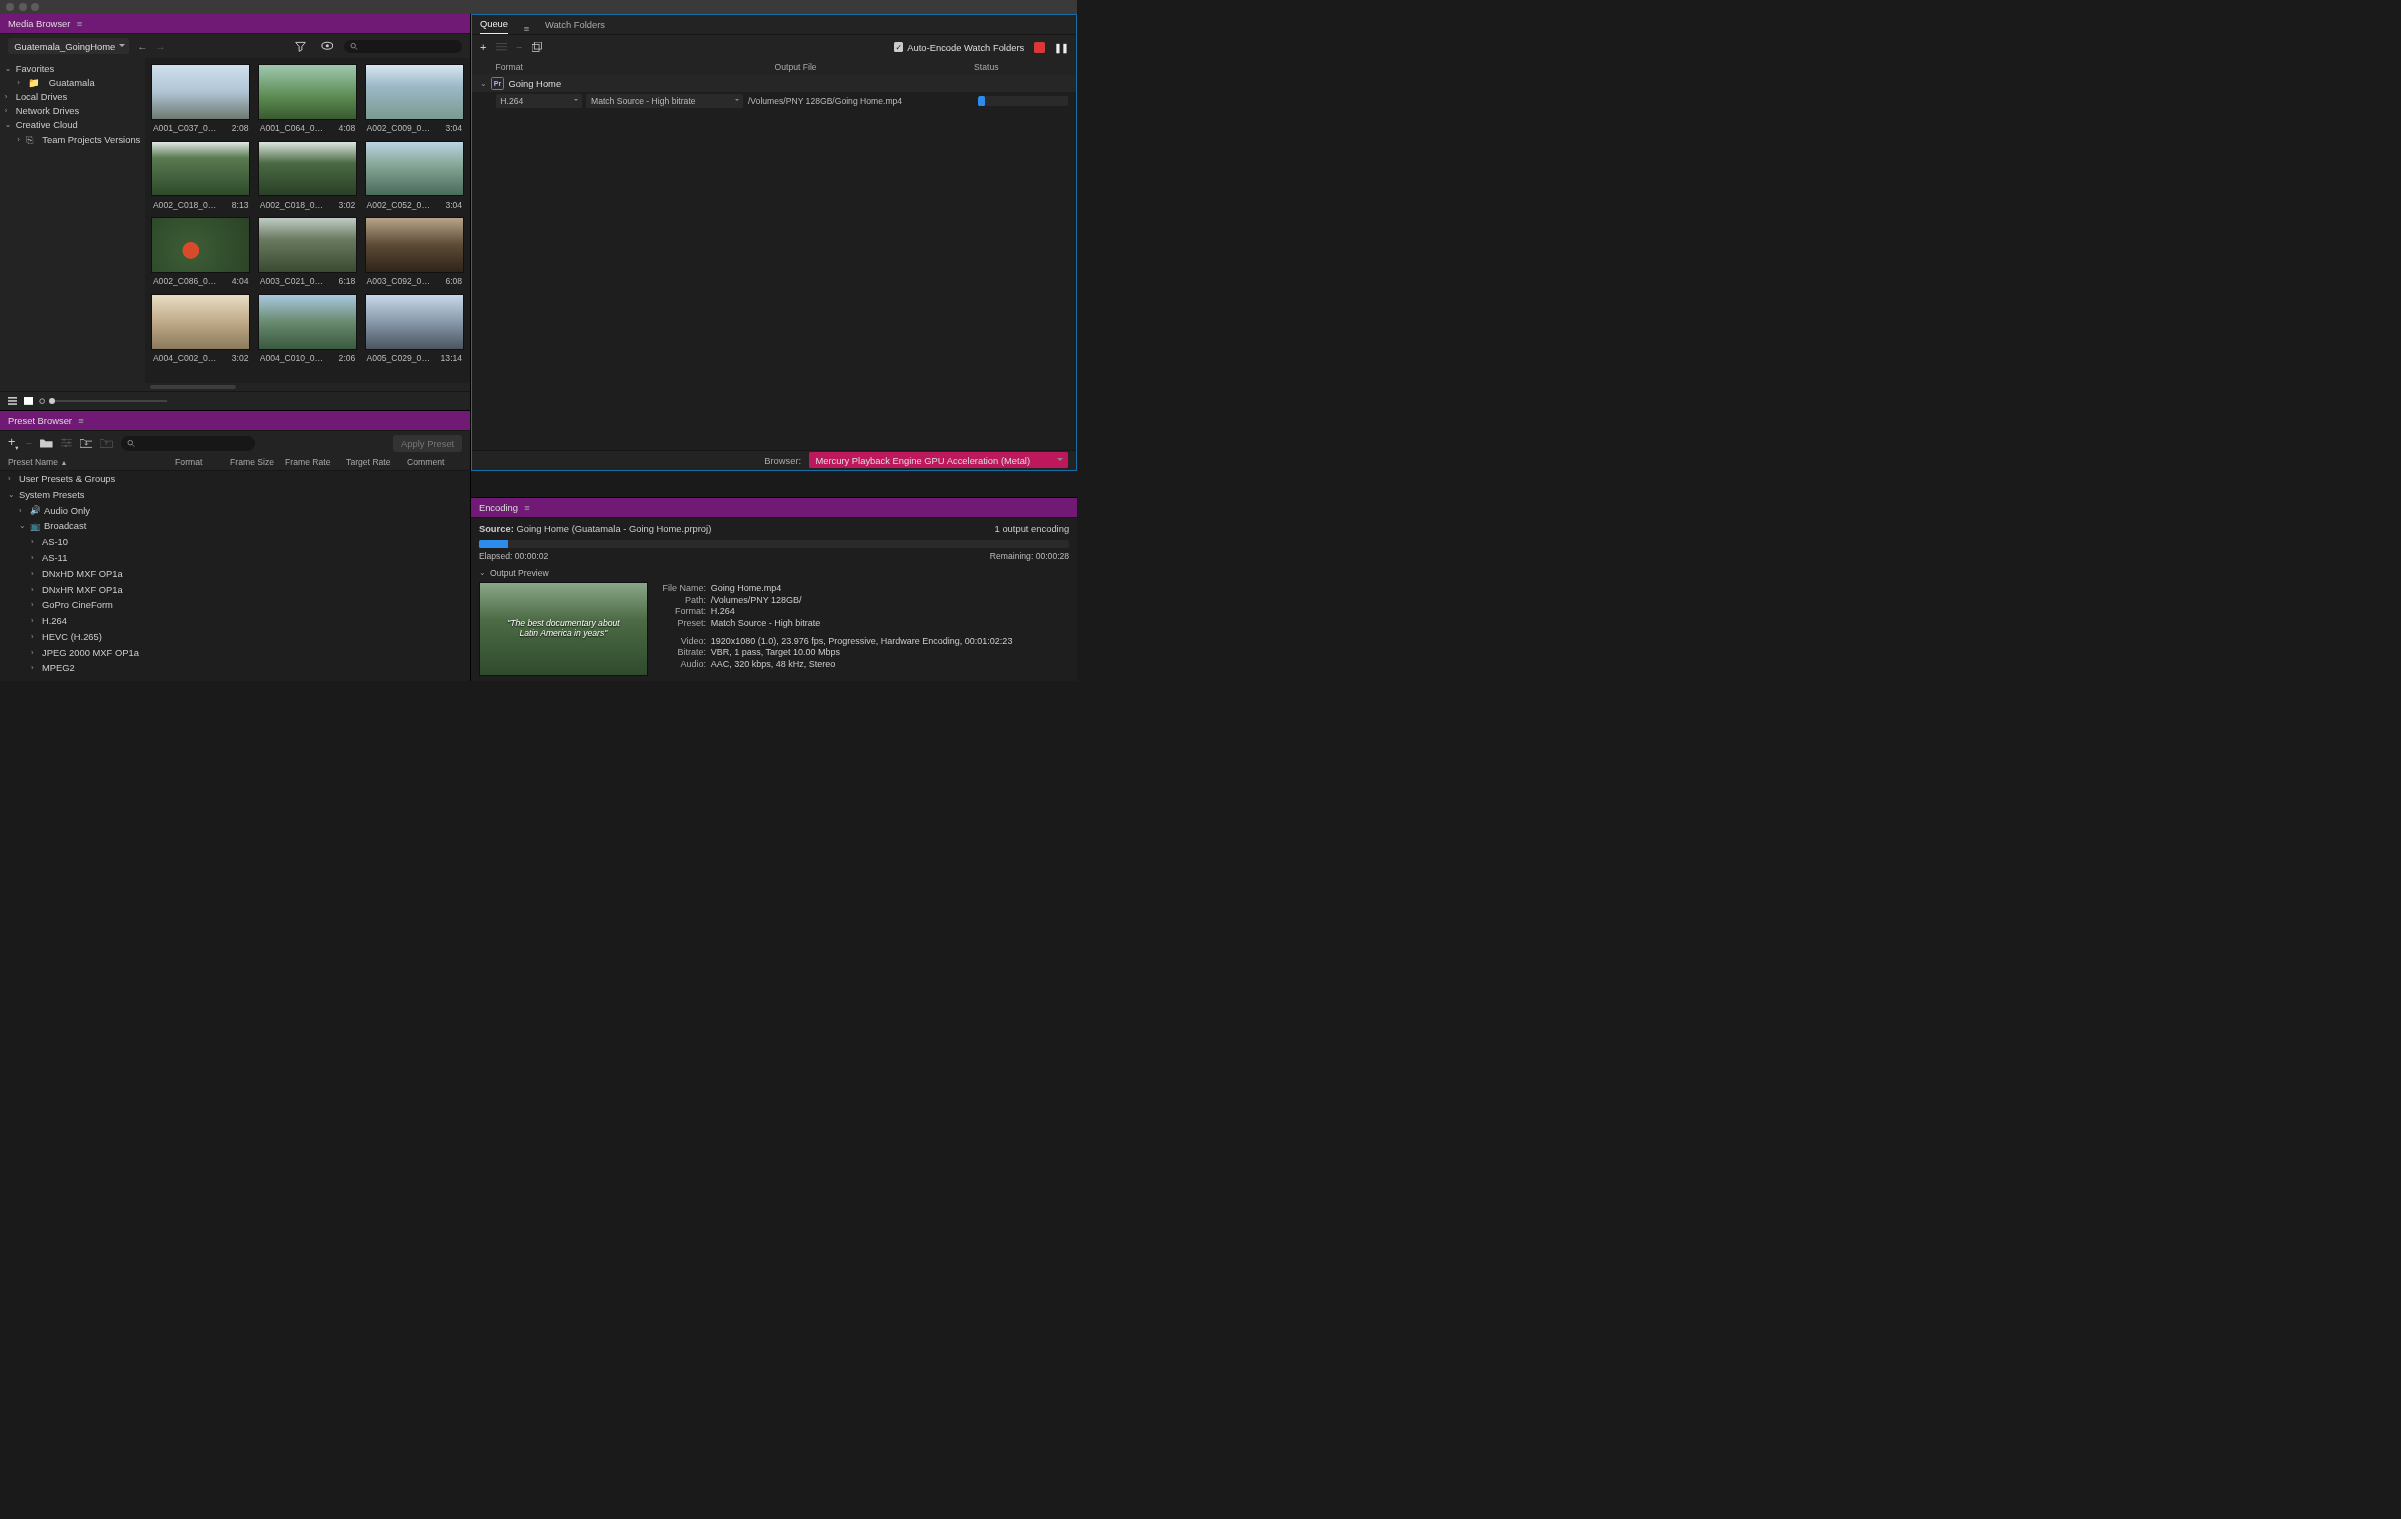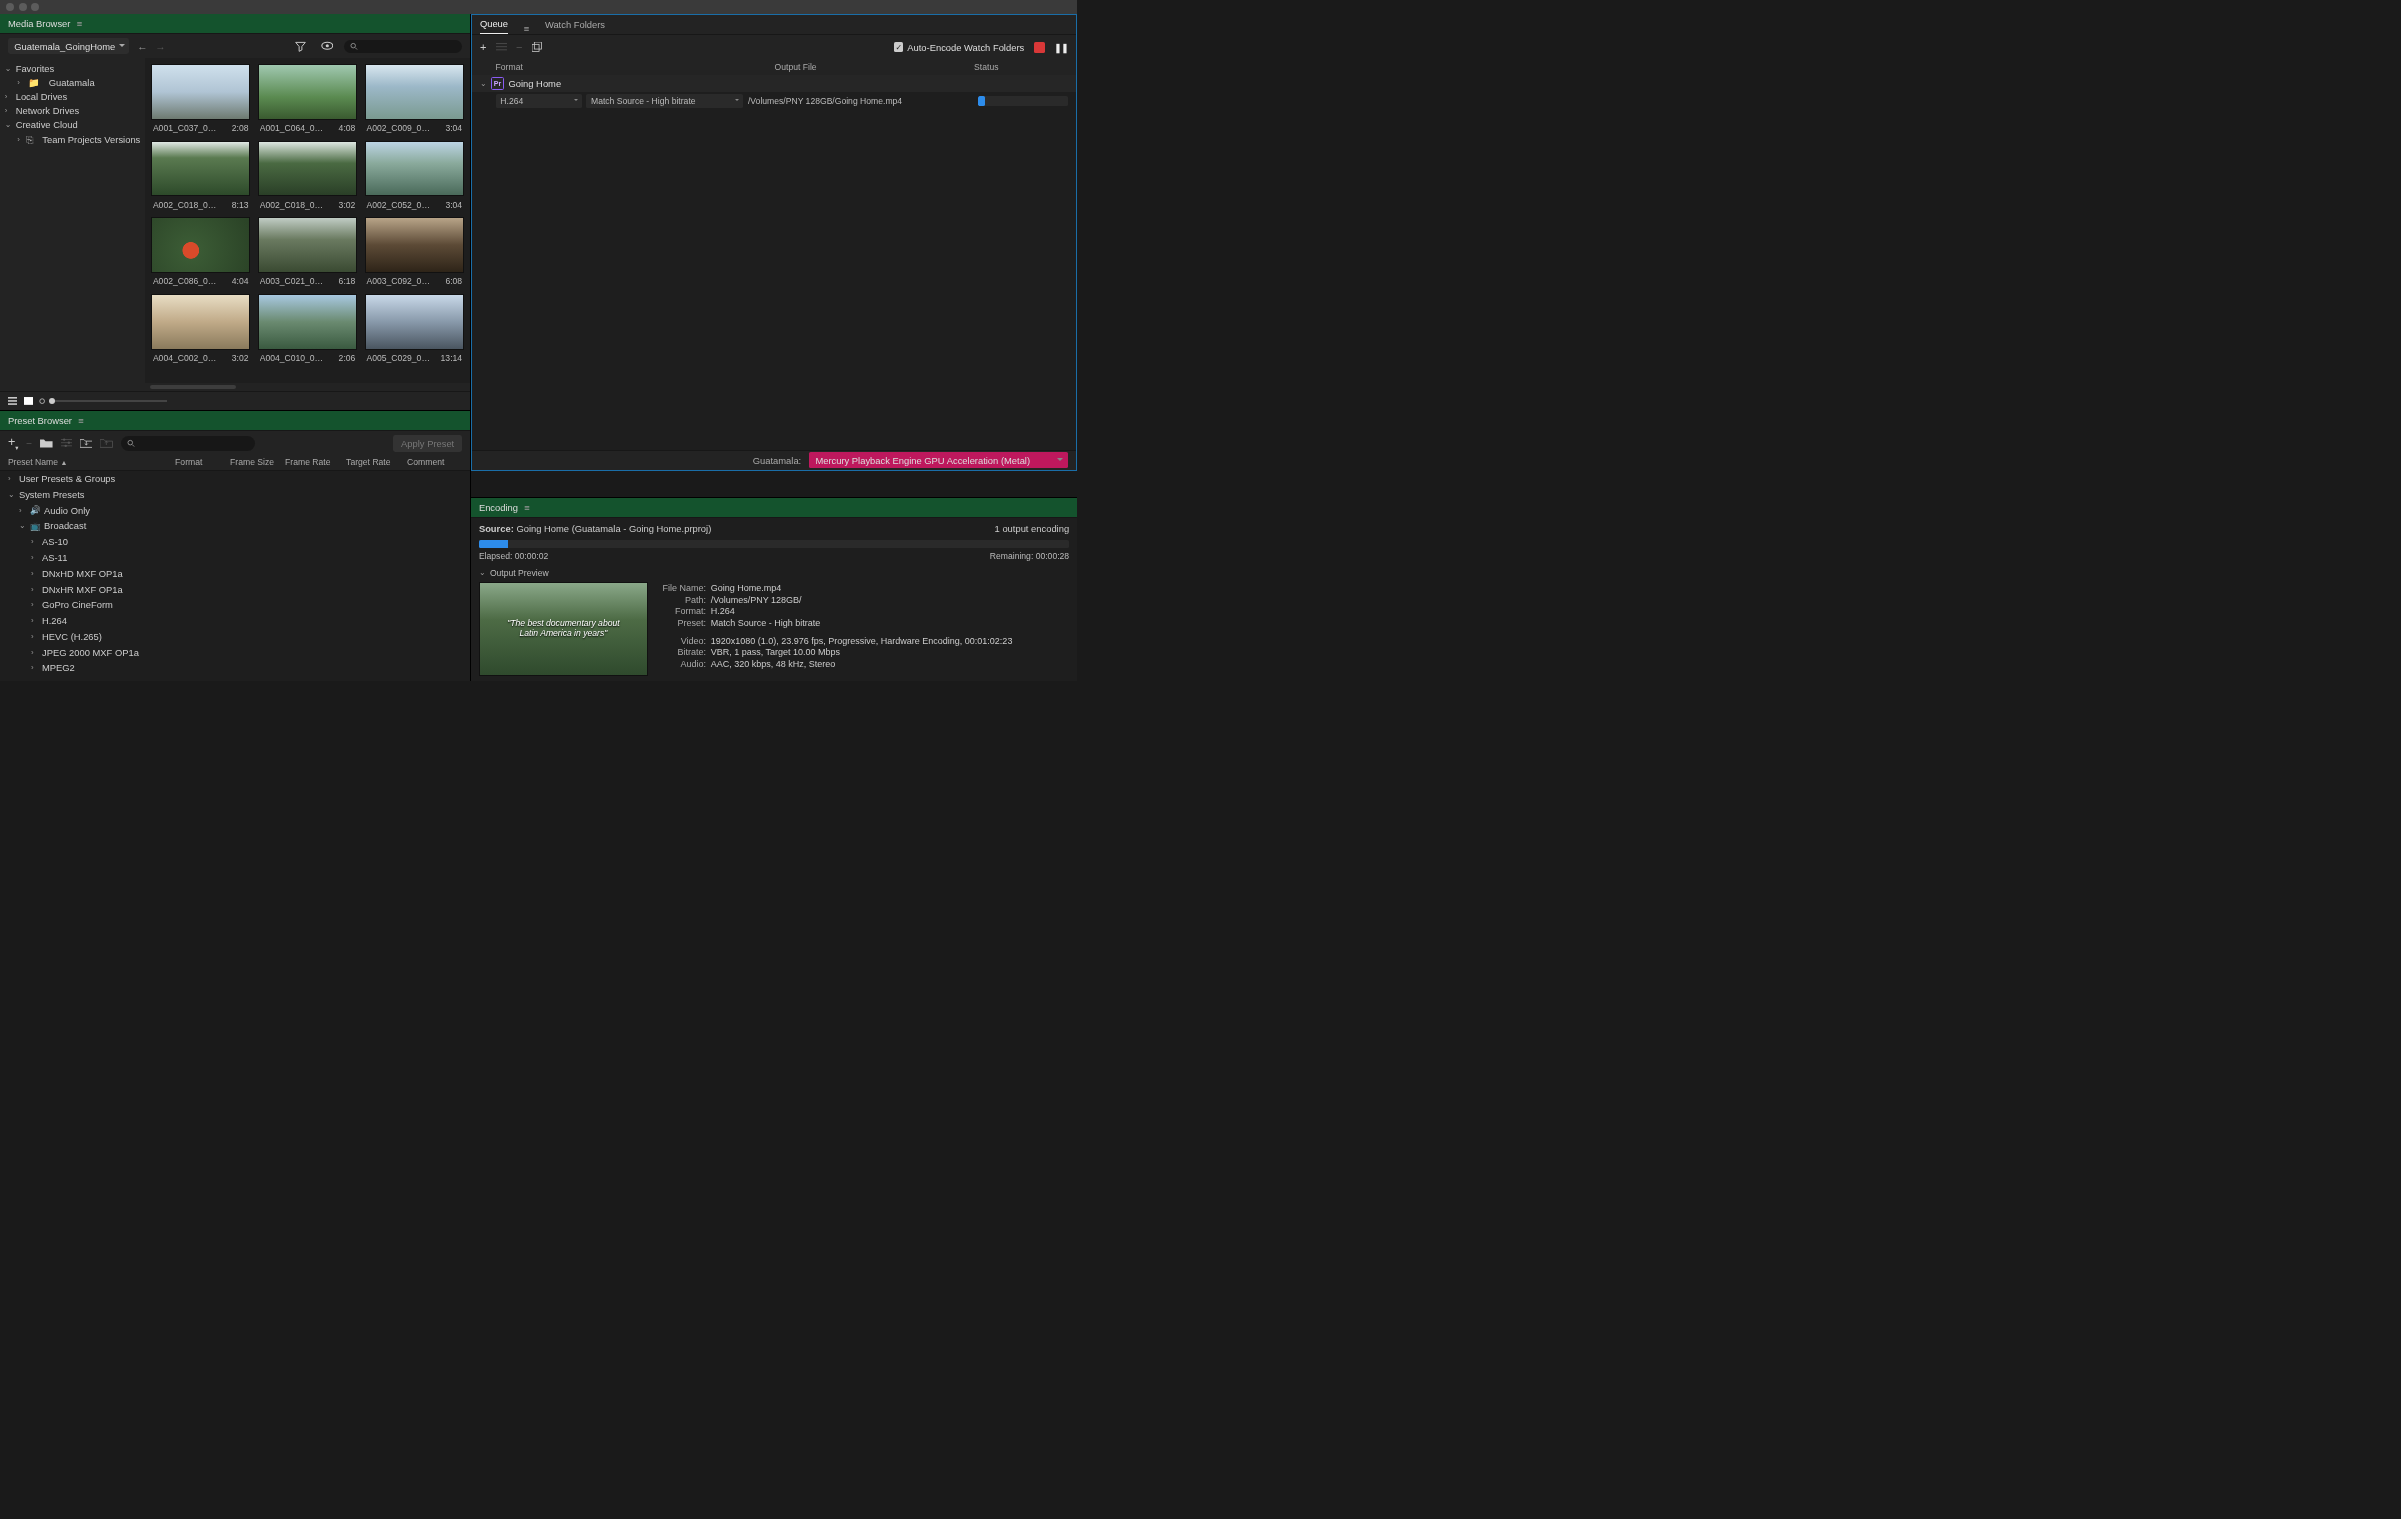--- a/index.html
+++ b/index.html
@@ -10,21 +10,21 @@
 .os-dot { width: 7.9px; height: 7.9px; border-radius: 50%; }
 .os-close { background: #5c5c5c; }
 .os-min { background: #5c5c5c; }
 .os-max { background: #5c5c5c; }
 
 .app { display: flex; height: calc(681px - 14px); }
 .left-col { width: 471px; display: flex; flex-direction: column; border-right: 0.8px solid #000; }
 .right-col { flex: 1; display: flex; flex-direction: column; gap: 26px; }
 
 
-.panel-header { height: 20.4px; display: flex; align-items: center; padding: 0 7.9px; gap: 6.3px; background: #14532d; border-bottom: 0.8px solid #171717; }
+.panel-header { height: 20.4px; display: flex; align-items: center; padding: 0 7.9px; gap: 6.3px; background: #701a75; border-bottom: 0.8px solid #171717; }
 .panel-title { font-size: 9.4px; color: #ddd; }
 .panel-menu { color: #999; }
 .tab-row { height: 20.4px; display: flex; align-items: flex-end; padding: 0 7.9px; gap: 15.7px; background: #232323; border-bottom: 0.8px solid #171717; }
 .tab { color: #aaa; padding: 4.7px 0; cursor: pointer; }
 .tab.active { color: #eee; border-bottom: 1.6px solid #eee; }
 
 
 .media-browser { flex: 1; display: flex; flex-direction: column; min-height: 0; }
 .mb-toolbar { height: 23.6px; display: flex; align-items: center; padding: 0 7.9px; gap: 7.9px; background: #232323; }
 .mb-dropdown { background: #2d2d2d; padding: 2.4px 14px 2.4px 6.3px; border-radius: 2.4px; position: relative; color: #ddd; }
@@ -503,21 +503,21 @@
         <div class="q-sub-row">
           <div class="q-sub-dd q-sub-format"><span>H.264</span></div>
           <div class="q-sub-dd q-sub-preset"><span>Match Source - High bitrate</span></div>
           <div class="q-sub-output">/Volumes/PNY 128GB/Going Home.mp4</div>
           <div class="q-progress">
               <div class="q-progress-fill"></div>
             </div>
         </div>
       </div>
       <div class="renderer-row">
-        <span class="renderer-label">Guatamala:</span>
+        <span class="renderer-label">Browser:</span>
         <div class="renderer-dd"><span>Mercury Playback Engine GPU Acceleration (Metal)</span></div>
       </div>
     </div>
 
     <div class="encoding-panel">
       <div class="panel-header">
         <span class="panel-title">Encoding</span>
         <span class="panel-menu">≡</span>
       </div>
       <div class="enc-source-row">

